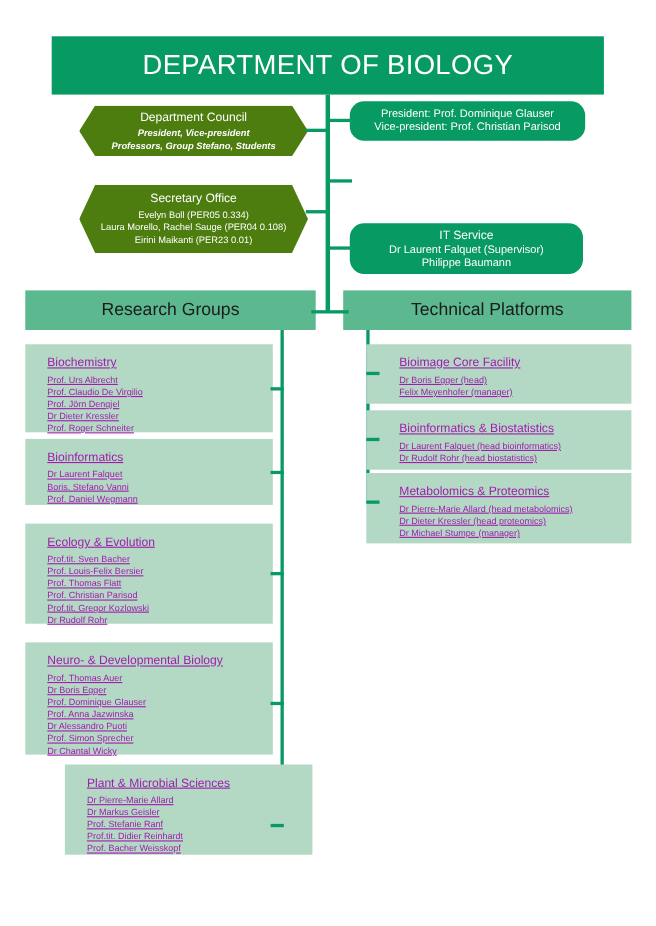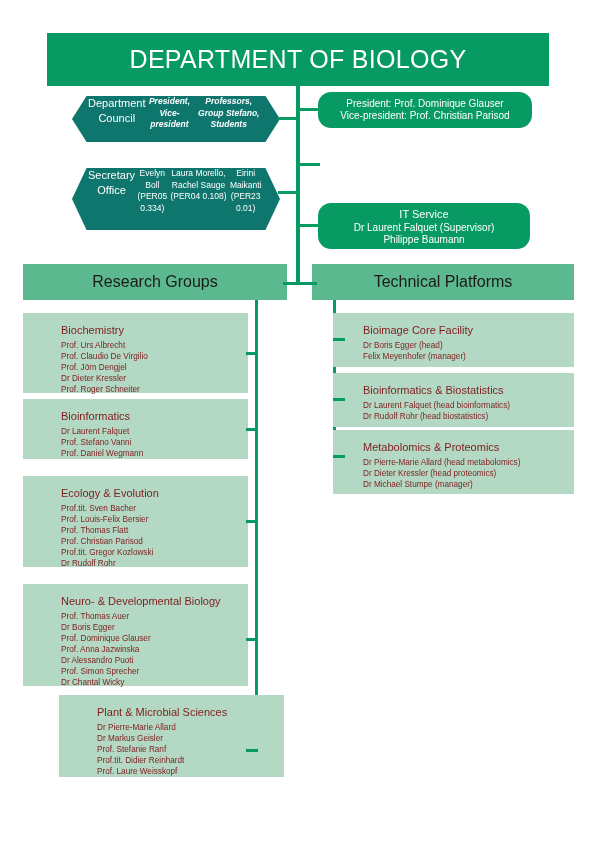--- a/index.html
+++ b/index.html
@@ -40,24 +40,25 @@
     display: flex;
     align-items: center;
     justify-content: center;
     font-size: 25px;
     letter-spacing: 0.3px;
     font-weight: 400;
   }
 
   
   .hexnode {
-    background: #0f766e;
+    background: #4d7c0f;
     color: #ffffff;
     display: flex;
-    flex-direction: row;
+    flex-direction: column;
+    align-items: center;
     justify-content: center;
     text-align: center;
     -webkit-clip-path: polygon(0% 50%, 7% 0%, 93% 0%, 100% 50%, 93% 100%, 7% 100%);
     clip-path: polygon(0% 50%, 7% 0%, 93% 0%, 100% 50%, 93% 100%, 7% 100%);
     padding: 0 16px;
   }
   .hexnode .node-title {
     font-size: 11px;
     line-height: 15px;
     margin-bottom: 1px;
@@ -101,22 +102,23 @@
     color: #1a1a1a;
     display: flex;
     align-items: center;
     justify-content: center;
     font-size: 16px;
   }
 
   
   .card {
     background: #b3d8c4;
-    color: #7f1d1d;
-    padding: 9px 0 9px 38px;
+    color: #a21caf;
+    padding: 9px 0 9px 20px;
+    text-decoration: underline;
   }
   .card .card-title {
     font-size: 11px;
     line-height: 16px;
     margin-bottom: 2px;
   }
   .card .card-line {
     font-size: 8.2px;
     line-height: 11px;
     white-space: nowrap;
@@ -180,21 +182,21 @@
     <div class="card-line">Prof. Claudio De Virgilio</div>
     <div class="card-line">Prof. Jörn Dengjel</div>
     <div class="card-line">Dr Dieter Kressler</div>
     <div class="card-line">Prof. Roger Schneiter</div>
   </div>
   <div class="line" style="left:246px; top:352px; width:12px; height:3px;"></div>
 
   <div class="abs card" style="left:23px; top:399px; width:225px; height:60px;">
     <div class="card-title">Bioinformatics</div>
     <div class="card-line">Dr Laurent Falquet</div>
-    <div class="card-line">Prof. Stefano Vanni</div>
+    <div class="card-line">Boris. Stefano Vanni</div>
     <div class="card-line">Prof. Daniel Wegmann</div>
   </div>
   <div class="line" style="left:246px; top:428px; width:12px; height:3px;"></div>
 
   <div class="abs card" style="left:23px; top:476px; width:225px; height:91px;">
     <div class="card-title">Ecology &amp; Evolution</div>
     <div class="card-line">Prof.tit. Sven Bacher</div>
     <div class="card-line">Prof. Louis-Felix Bersier</div>
     <div class="card-line">Prof. Thomas Flatt</div>
     <div class="card-line">Prof. Christian Parisod</div>
@@ -214,21 +216,21 @@
     <div class="card-line">Dr Chantal Wicky</div>
   </div>
   <div class="line" style="left:246px; top:638px; width:12px; height:3px;"></div>
 
   <div class="abs card" style="left:23px; top:695px; width:225px; height:82px;margin-left:36px;">
     <div class="card-title">Plant &amp; Microbial Sciences</div>
     <div class="card-line">Dr Pierre-Marie Allard</div>
     <div class="card-line">Dr Markus Geisler</div>
     <div class="card-line">Prof. Stefanie Ranf</div>
     <div class="card-line">Prof.tit. Didier Reinhardt</div>
-    <div class="card-line">Prof. Laure Weisskopf</div>
+    <div class="card-line">Prof. Bacher Weisskopf</div>
   </div>
   <div class="line" style="left:246px; top:749px; width:12px; height:3px;"></div>
 
   <div class="abs card platform" style="left:333px; top:313px; width:241px; height:54px;">
     <div class="card-title">Bioimage Core Facility</div>
     <div class="card-line">Dr Boris Egger (head)</div>
     <div class="card-line">Felix Meyenhofer (manager)</div>
   </div>
   <div class="line" style="left:333px; top:338px; width:12px; height:3px;"></div>
 

